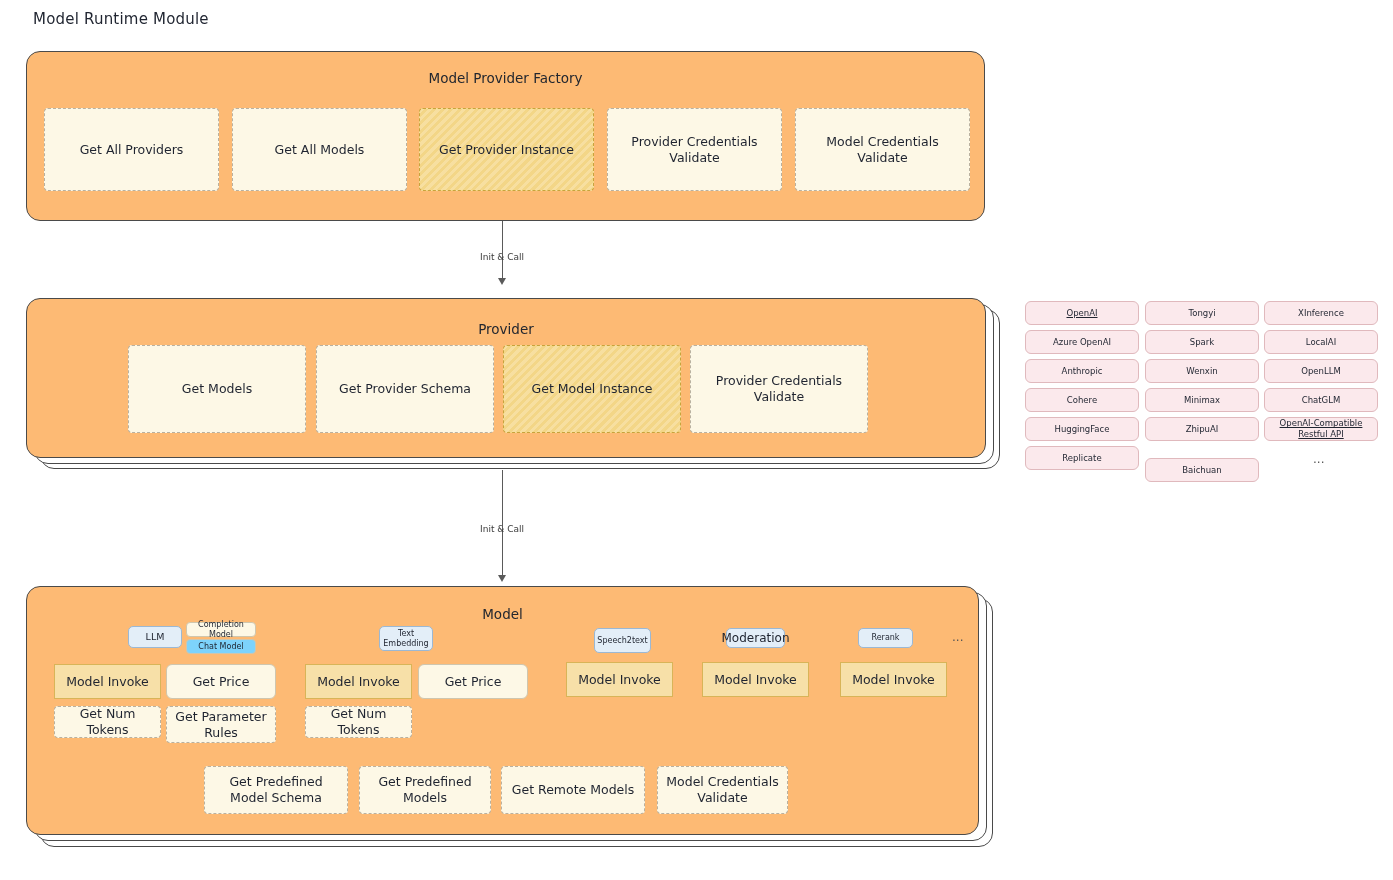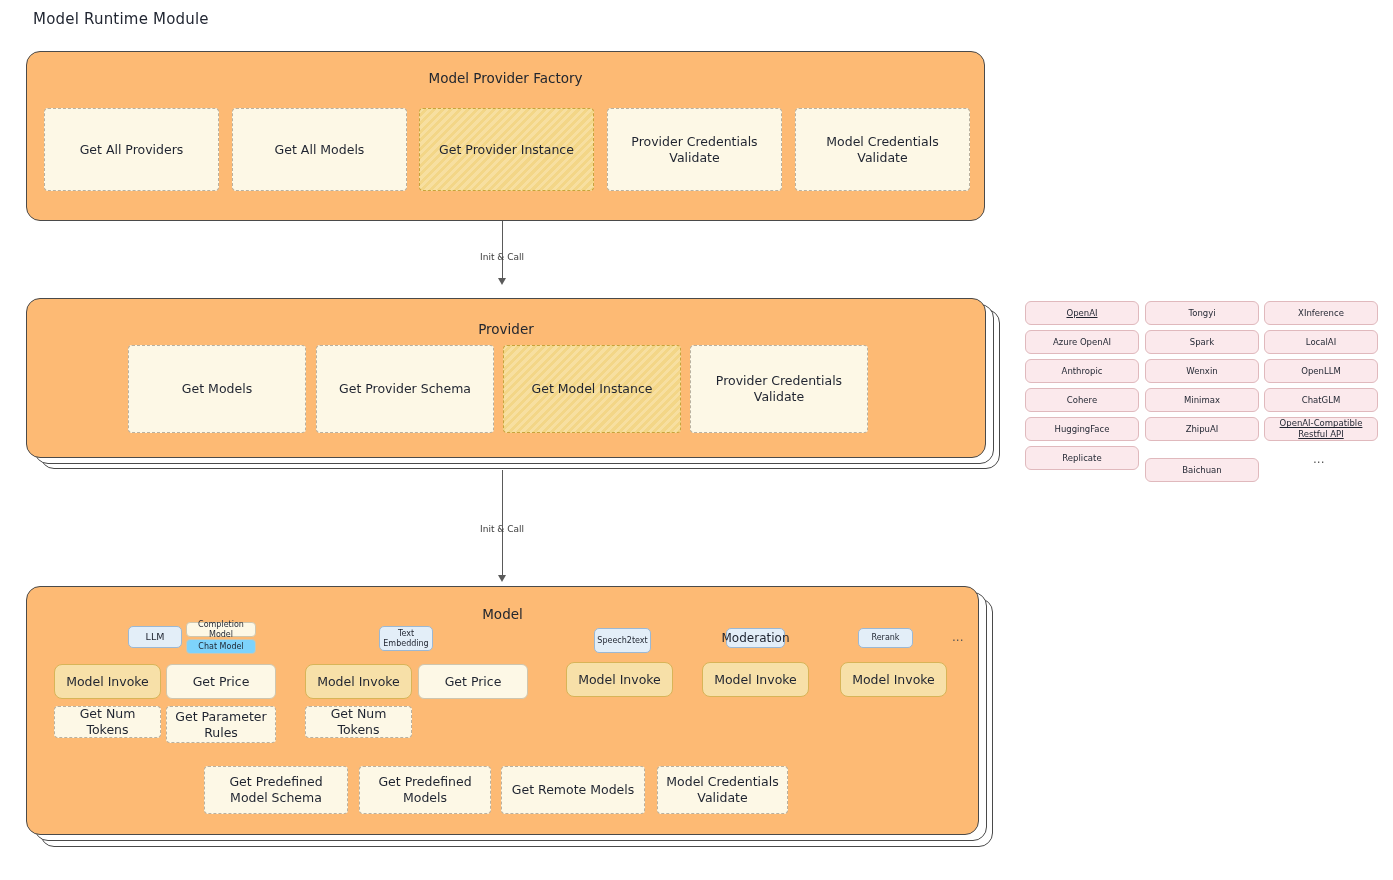--- a/index.html
+++ b/index.html
@@ -75,21 +75,21 @@
         #f3d687 3px, #f3d687 6px);
   }
   .box.solid {
     border: 1.2px solid #cfc6ae;
     background: #fdf8e6;
     border-radius: 6px;
   }
   .box.solid-hl {
     border: 1.3px solid #d8b458;
     background: #f7e0a8;
-    border-radius: 8px;
+    border-radius: 0;
   }
   .box.blue {
     border: 1.2px solid #9bb8d4;
     background: #e3eef8;
     border-radius: 5px;
     font-size: 9.5px;
   }
   .box.tiny {
     font-size: 8px;
     border-radius: 4px;

